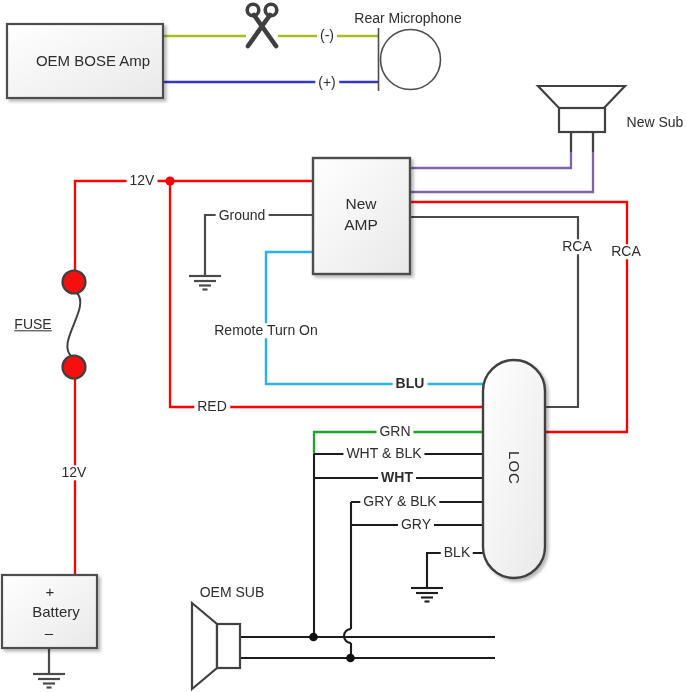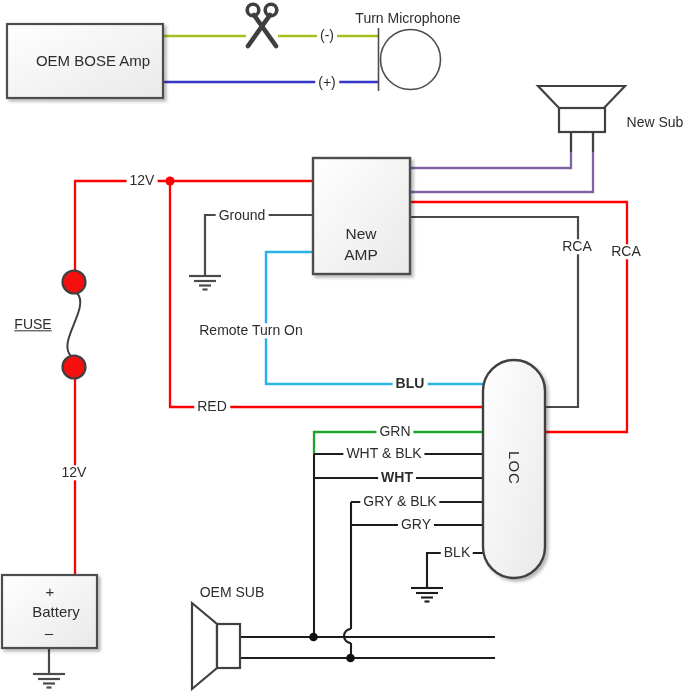--- a/index.html
+++ b/index.html
@@ -147,34 +147,34 @@
     </g>
 
     <g>
       <circle cx="170" cy="181" r="4.6" fill="#ff0000"></circle>
       <circle cx="313.5" cy="637" r="4.3" fill="#111111"></circle>
       <circle cx="350.5" cy="658" r="4.3" fill="#111111"></circle>
     </g>
   </svg>
 
   <div class="lbl boxlbl" style="left:93px;top:61px;">OEM BOSE Amp</div>
-  <div class="lbl" style="left:408px;top:19px;">Turn Microphone</div>
+  <div class="lbl" style="left:408px;top:19px;">Rear Microphone</div>
   <div class="lbl onln" style="left:327px;top:36px;">(-)</div>
   <div class="lbl onln" style="left:327px;top:83px;">(+)</div>
   <div class="lbl" style="left:655px;top:123px;text-align:right;">New Sub</div>
 
   <div class="lbl onln" style="left:142px;top:181px;">12V</div>
   <div class="lbl onln" style="left:242px;top:216px;">Ground</div>
 
-  <div class="lbl amp-lbl" style="left:361px;top:214px;margin-top:30px;">
+  <div class="lbl amp-lbl" style="left:361px;top:214px;">
     <div>New</div>
     <div>AMP</div>
   </div>
 
-  <div class="lbl onln" style="left:251px;top:331px;">Remote Turn On</div>
+  <div class="lbl onln" style="left:266px;top:331px;">Remote Turn On</div>
   <div class="lbl" style="left:33px;top:325px;text-decoration:underline;">FUSE</div>
 
   <div class="lbl onln" style="left:577px;top:247px;">RCA</div>
   <div class="lbl onln" style="left:626px;top:252px;">RCA</div>
 
   <div class="lbl onln" style="left:410px;top:384px;font-weight:bold;">BLU</div>
   <div class="lbl onln" style="left:212px;top:407px;">RED</div>
   <div class="lbl onln" style="left:395px;top:432px;">GRN</div>
   <div class="lbl onln" style="left:384px;top:454px;">WHT &amp; BLK</div>
   <div class="lbl onln" style="left:397px;top:478px;font-weight:bold;">WHT</div>

